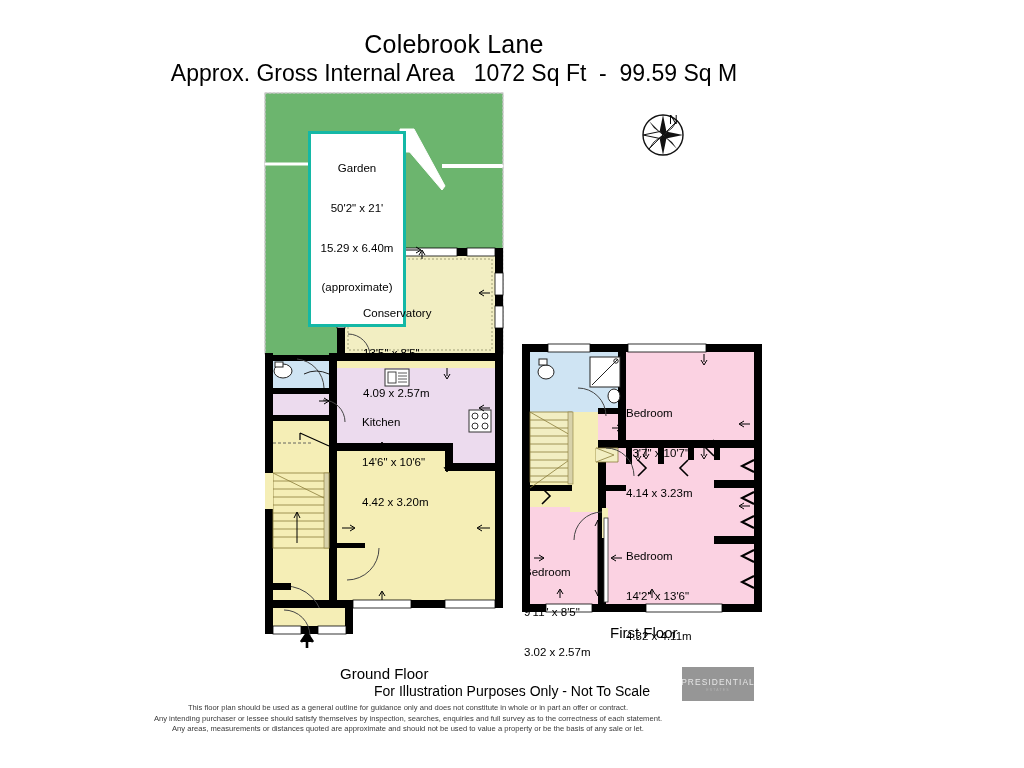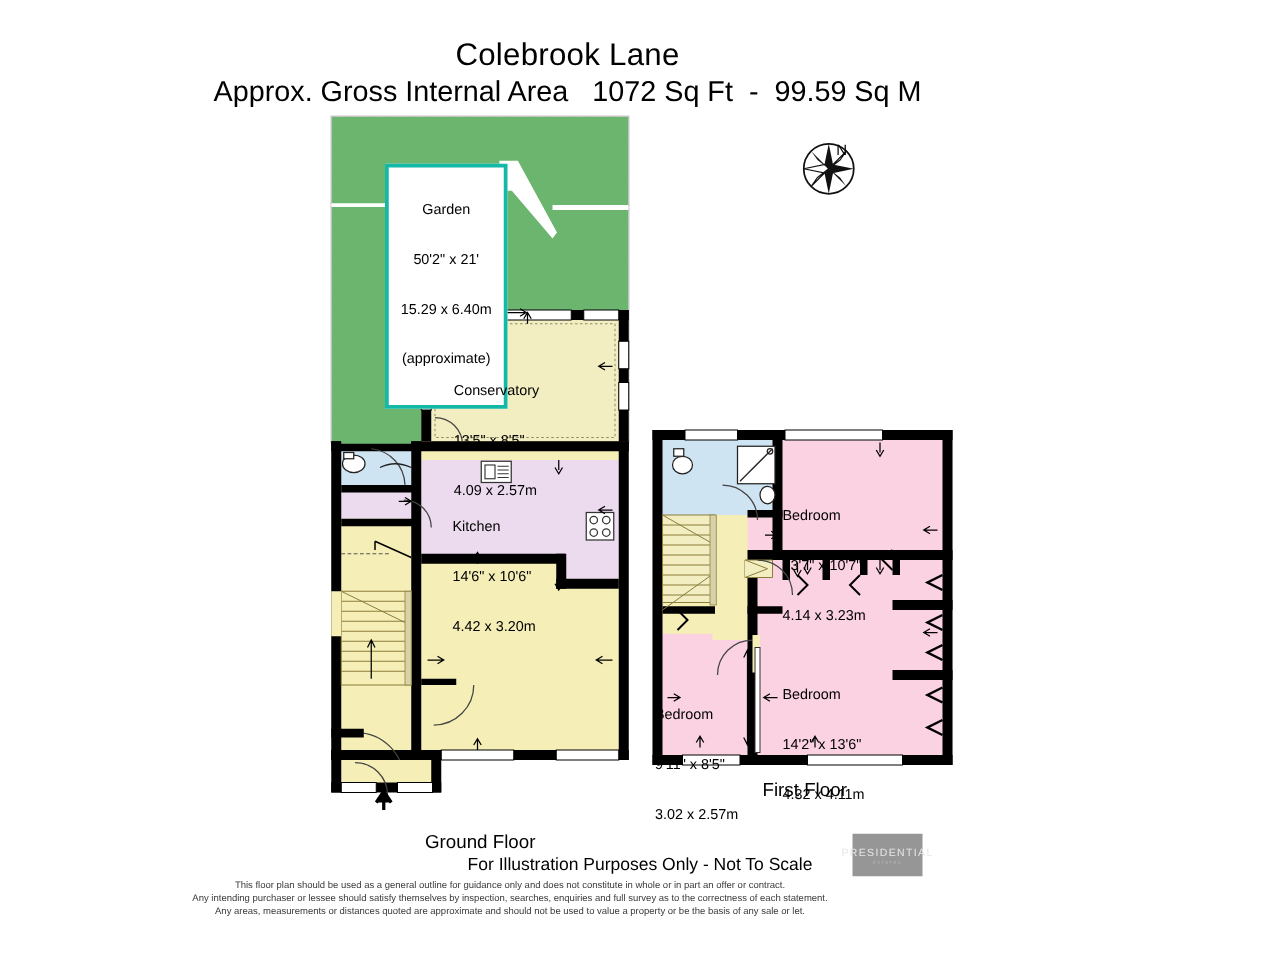--- a/index.html
+++ b/index.html
@@ -62,21 +62,21 @@
     width: 816px;
     text-align: center;
     font-size: 7.6px;
     line-height: 10.6px;
     color: #3a3a3a;
   }
   #brand-logo {
     position: absolute;
     left: 682px;
     top: 667px;
-    width: 56px;
+    width: 72px;
     height: 34px;
     background: #969696;
     display: flex;
     flex-direction: column;
     align-items: center;
     justify-content: center;
   }
   #brand-logo .bt {
     color: #e6e6e6;
     font-size: 8.4px;

